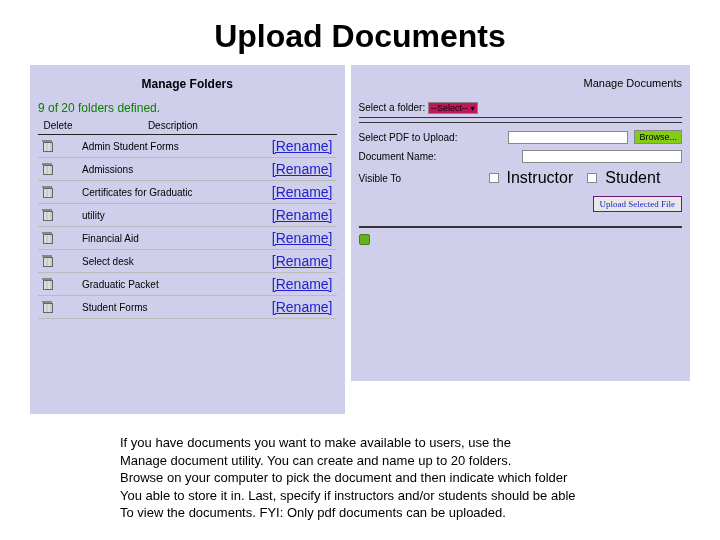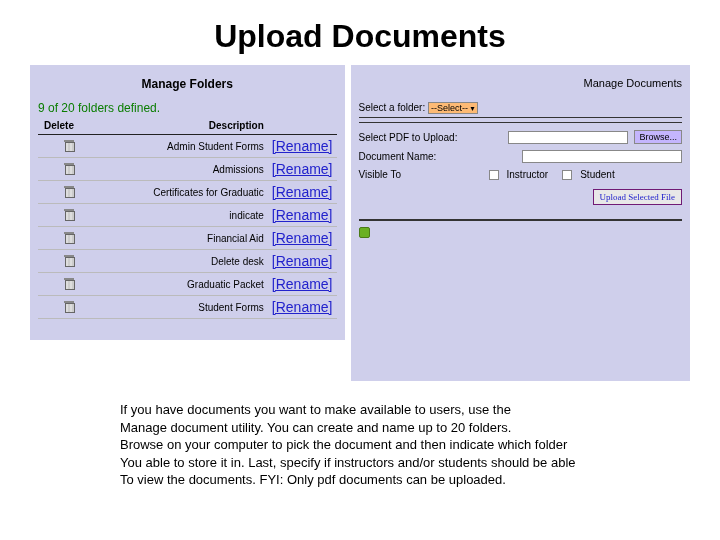--- a/index.html
+++ b/index.html
@@ -20,53 +20,52 @@
   .panels {
     display: flex;
     gap: 6px;
     padding: 0 30px;
   }
   .panel {
     background: #cfcfeb;
     padding: 8px;
     overflow: hidden;
   }
-  .panel.left { width: 315px; height: 275px; }
+  .panel.left { width: 315px; height: 349px; }
   .panel.right { width: 340px; height: 316px; }
   .manage-folders-title {
     font-weight: bold;
     font-size: 12px;
     text-align: center;
     margin: 4px 0 10px 0;
     color: #000;
   }
   .folder-count {
     color: #0a7d00;
     font-size: 12px;
     margin-bottom: 2px;
   }
   table.folder-table {
     border-collapse: collapse;
     width: 100%;
     font-size: 10px;
   }
   table.folder-table th {
-    text-align: right;
-    font-weight: bold;
+    text-align: center;
+    font-weight: normal;
     padding: 3px 4px;
     border-bottom: 1px solid #222;
     color: #000;
   }
   table.folder-table td {
     padding: 3px 4px;
     border-bottom: 1px solid #bbb;
     color: #000;
     white-space: nowrap;
     overflow: hidden;
-    text-align: right;
   }
   .trash-icon {
     display: inline-block;
     width: 10px;
     height: 11px;
     position: relative;
   }
   .trash-icon::before {
     content: "";
     position: absolute;
@@ -95,21 +94,21 @@
   }
   .select-folder-row {
     font-size: 10px;
     color: #000;
     padding: 3px 0;
     border-bottom: 1px solid #333;
   }
   .mini-select {
     font-size: 9px;
     border: 1px solid #888;
-    background: #fdba74;
+    background: #be185d;
     padding: 0 2px;
     display: inline-block;
   }
   .hr { border-bottom: 1px solid #333; margin: 4px 0; }
   .form-row {
     display: flex;
     font-size: 10px;
     color: #000;
     padding: 3px 0;
     align-items: center;
@@ -122,21 +121,21 @@
     justify-content: flex-end;
     gap: 6px;
   }
   .input-box {
     background: #fff;
     border: 1px solid #888;
     height: 13px;
     width: 120px;
   }
   .browse-btn {
-    background: #c4b5fd;
+    background: #84cc16;
     border: 1px solid #888;
     font-size: 9px;
     padding: 0 4px;
     height: 14px;
     line-height: 12px;
   }
   .select-box {
     background: #eee;
     border: 1px solid #888;
     font-size: 9px;
@@ -149,21 +148,21 @@
   }
   .select-caret { font-size: 8px; }
   .checkbox-box {
     display: inline-block;
     width: 10px; height: 10px;
     border: 1px solid #888;
     background: #fff;
     vertical-align: middle;
     margin-right: 2px;
   }
-  .checkbox-label { font-size: 10px; margin-right: 8px; }
+  .checkbox-label { font-size: 16px; margin-right: 8px; }
   .upload-btn {
     background: #e8e8e8;
     border: 1px solid #701a75;
     font-size: 9px;
     padding: 2px 6px;
     color: #2222cc;
     font-family: Liberation Serif, serif;
   }
   .upload-row {
     display: flex;
@@ -213,31 +212,31 @@
         <td>Admissions</td>
         <td><span class="rename-link">[Rename]</span></td>
       </tr>
       <tr>
         <td><span class="trash-icon"></span></td>
         <td>Certificates for Graduatic</td>
         <td><span class="rename-link">[Rename]</span></td>
       </tr>
       <tr>
         <td><span class="trash-icon"></span></td>
-        <td>indicate</td>
+        <td>utility</td>
         <td><span class="rename-link">[Rename]</span></td>
       </tr>
       <tr>
         <td><span class="trash-icon"></span></td>
         <td>Financial Aid</td>
         <td><span class="rename-link">[Rename]</span></td>
       </tr>
       <tr>
         <td><span class="trash-icon"></span></td>
-        <td>Delete desk</td>
+        <td>Select desk</td>
         <td><span class="rename-link">[Rename]</span></td>
       </tr>
       <tr>
         <td><span class="trash-icon"></span></td>
         <td>Graduatic Packet</td>
         <td><span class="rename-link">[Rename]</span></td>
       </tr>
       <tr>
         <td><span class="trash-icon"></span></td>
         <td>Student Forms</td>

